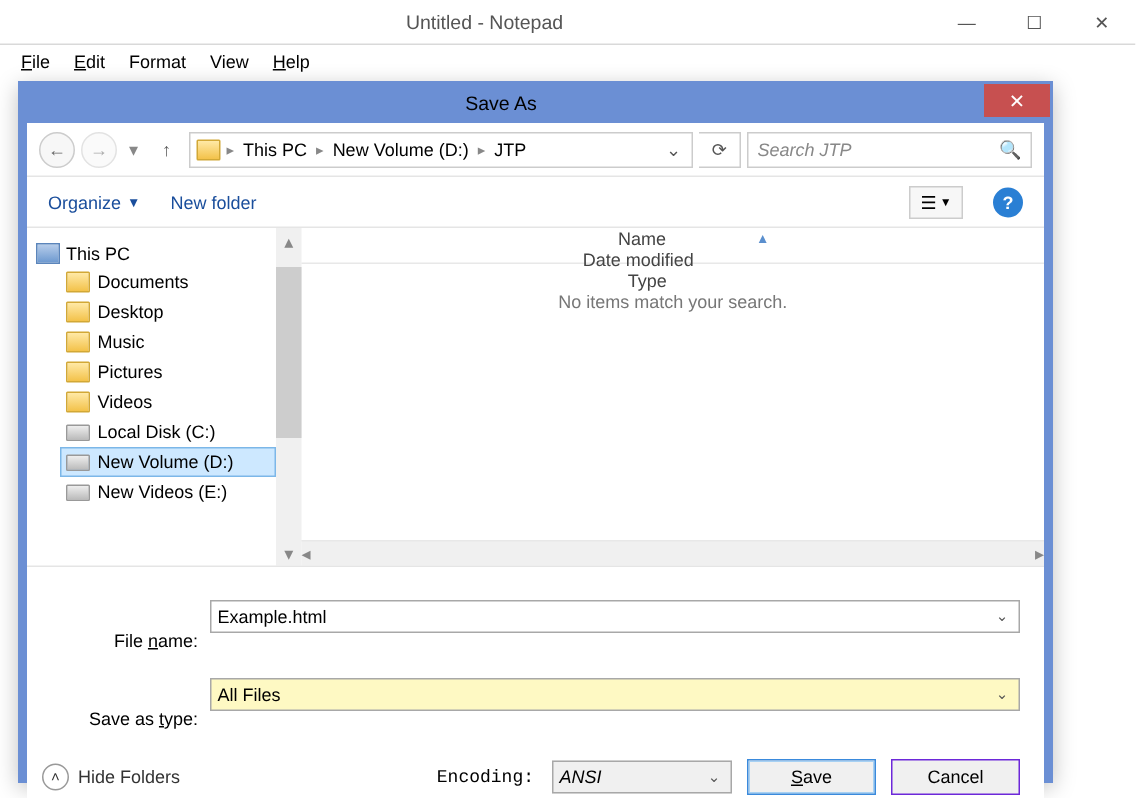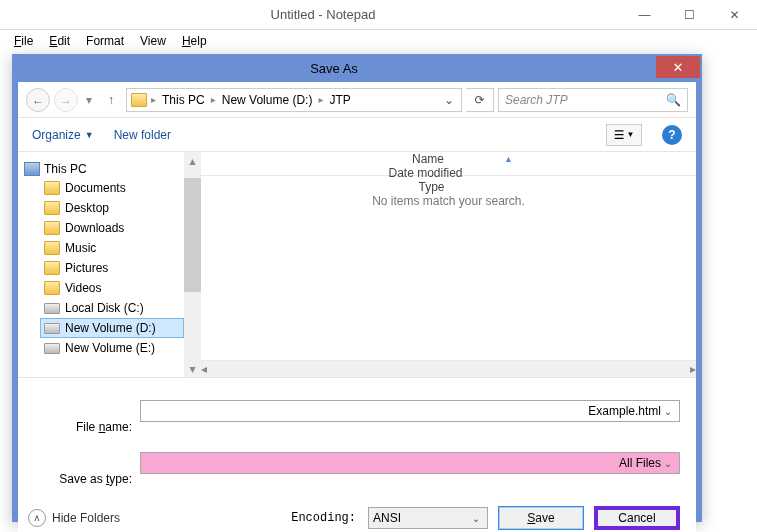--- a/index.html
+++ b/index.html
@@ -62,31 +62,31 @@
 .empty-msg { text-align: center; color: #777; padding-top: 18px; }
 
 .list-scroll-h { height: 17px; background: #f0f0f0; display: flex; align-items: center; border-top: 1px solid #e8e8e8; }
 .sb-thumb-h { height: 100%; background: #cdcdcd; }
 
 .bottom-form { border-top: 1px solid #e5e5e5; padding: 10px 16px 6px 16px; }
 .form-row { display: flex; align-items: center; margin-bottom: 6px; }
 .form-label { width: 106px; text-align: right; padding-right: 8px; margin-top: 32px; }
 .form-label .accel { text-decoration: underline; }
 .form-input { flex: 1; height: 22px; border: 1px solid #a8a8a8; padding: 0 4px; display: flex; align-items: center; background: #fff; }
-.form-input span:first-child { flex: 1; text-align: right; }
+.form-input span:first-child { flex: 1; }
 .input-drop { width: 14px; color: #555; text-align: center; font-size: 10px; }
 
 .footer { display: flex; align-items: center; padding: 8px 16px 8px 10px; gap: 10px; }
 .hide-folders { display: flex; align-items: center; gap: 6px; color: #333; }
 .circle-up { width: 18px; height: 18px; border: 1px solid #999; border-radius: 50%; display: flex; align-items: center; justify-content: center; font-size: 10px; }
 .footer-spacer { flex: 1; }
 .enc-label { margin-right: 2px; font-family: Liberation Mono, monospace; }
 .enc-select { width: 120px; height: 22px; border: 1px solid #a8a8a8; background: #f0f0f0; display: flex; align-items: center; padding: 0 4px; }
-.enc-select span:first-child { flex: 1; }
-.btn { width: 86px; height: 24px; border: 4px solid #6d28d9; background: #f0f0f0; display: flex; align-items: center; justify-content: center; }
+.enc-select span:first-child { flex: 1; font-style: italic; }
+.btn { width: 86px; height: 24px; border: 1px solid #6d28d9; background: #f0f0f0; display: flex; align-items: center; justify-content: center; }
 .btn.default { border: 1px solid #3a8adc; box-shadow: inset 0 0 0 1px #a7d1f3; }
 .btn .accel { text-decoration: underline; }
 </style>
 </head>
 <body>
 
 <div class="notepad-window">
   <div class="notepad-titlebar">
     <div class="notepad-title">Untitled - Notepad</div>
     <div class="win-controls">
@@ -157,45 +157,41 @@
             <div class="tree-item">
                 <span class="folder-icon"></span>
                 <span>Documents</span>
               </div>
             <div class="tree-item">
                 <span class="folder-icon"></span>
                 <span>Desktop</span>
               </div>
             <div class="tree-item">
                 <span class="folder-icon"></span>
-                <span>Downloads</span>
-              </div>
-            <div class="tree-item">
-                <span class="folder-icon"></span>
                 <span>Music</span>
               </div>
             <div class="tree-item">
                 <span class="folder-icon"></span>
                 <span>Pictures</span>
               </div>
             <div class="tree-item">
                 <span class="folder-icon"></span>
                 <span>Videos</span>
               </div>
             <div class="tree-item">
                 <span class="disk-icon"></span>
                 <span>Local Disk (C:)</span>
               </div>
             <div class="tree-item selected">
                 <span class="disk-icon"></span>
                 <span>New Volume (D:)</span>
               </div>
             <div class="tree-item">
                 <span class="disk-icon"></span>
-                <span>New Volume (E:)</span>
+                <span>New Videos (E:)</span>
               </div>
           </div>
         </div>
 
         <div class="scrollbar-v">
           <div class="sb-btn">▴</div>
           <div style="flex:1; position:relative">
               <div class="sb-thumb-v" style="height:60%; margin-top:50%"></div>
             </div>
           <div class="sb-btn">▾</div>
@@ -225,21 +221,21 @@
       <div class="bottom-form">
         <div class="form-row">
           <div class="form-label">File <span class="accel">n</span>ame:</div>
           <div class="form-input">
             <span>Example.html</span>
             <span class="input-drop">⌄</span>
           </div>
         </div>
         <div class="form-row">
           <div class="form-label">Save as <span class="accel">t</span>ype:</div>
-          <div class="form-input" style="background:#f9a8d4">
+          <div class="form-input" style="background:#fef9c3">
             <span>All Files</span>
             <span class="input-drop">⌄</span>
           </div>
         </div>
       </div>
 
       <div class="footer">
         <div class="hide-folders">
           <span class="circle-up">˄</span>
           <span>Hide Folders</span>

